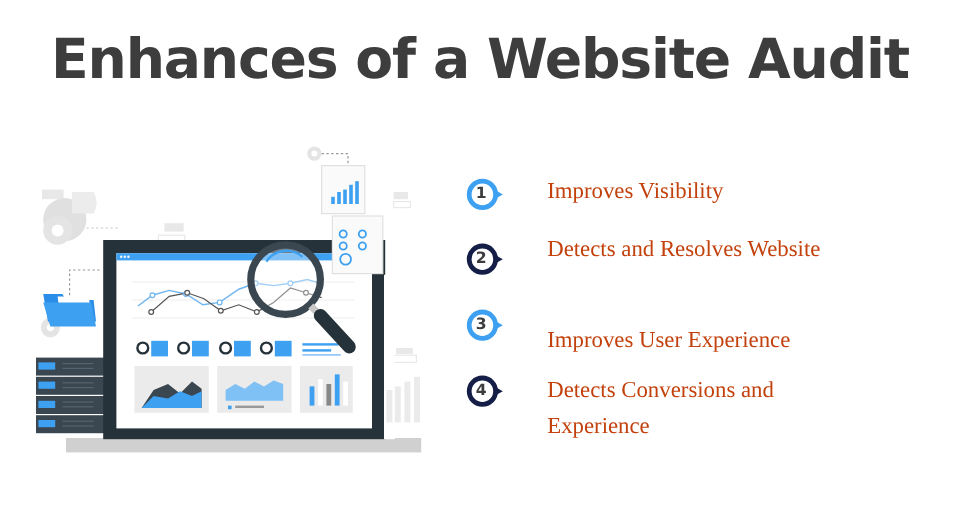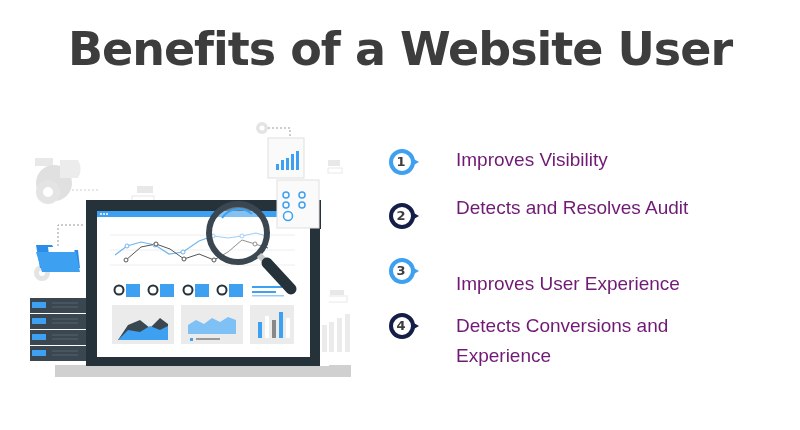--- a/index.html
+++ b/index.html
@@ -4,26 +4,26 @@
 <style>
   html,body{margin:0;padding:0;background:#fff;}
   body{width:800px;height:430px;position:relative;overflow:hidden;font-family:"Liberation Sans","DejaVu Sans",sans-serif;}
   .title{position:absolute;left:0;top:22px;width:800px;text-align:center;font-family:"DejaVu Sans",sans-serif;font-weight:bold;font-size:46px;letter-spacing:-1px;color:#3d3d3d;margin:0;}
   .illus{position:absolute;left:0;top:0;width:800px;height:430px;}
   .list{position:absolute;left:388px;top:0;width:400px;}
   .item{position:absolute;left:0;display:flex;align-items:flex-start;}
   .badge{position:relative;width:30px;height:30px;}
   .badge svg{position:absolute;left:0;top:0;}
   .badge .num{position:absolute;left:0;top:0;width:26px;height:30px;line-height:30px;text-align:center;font-family:"DejaVu Sans",sans-serif;font-weight:bold;font-size:13px;color:#3d3d3d;}
-  .label{position:absolute;left:68px;font-family:Liberation Sans, sans-serif;font-size:19px;color:#701a75;line-height:30px;white-space:nowrap;}
+  .label{position:absolute;left:68px;font-family:Liberation Serif, serif;font-size:19px;color:#c2410c;line-height:30px;white-space:nowrap;}
 </style>
 </head>
 <body>
 
-<h1 class="title">Benefits of a Website User</h1>
+<h1 class="title">Enhances of a Website Audit</h1>
 
 <svg class="illus" viewBox="0 0 800 430" xmlns="http://www.w3.org/2000/svg">
 
   <g fill="#e8e8e8">
     <rect x="35" y="158" width="18" height="8"></rect>
     <rect x="137" y="186" width="16" height="7"></rect>
     <rect x="132" y="196" width="22" height="6" fill="none" stroke="#e8e8e8"></rect>
     <rect x="328" y="160" width="12" height="6"></rect>
     <rect x="328" y="168" width="14" height="5" fill="none" stroke="#e8e8e8"></rect>
     <rect x="330" y="290" width="14" height="5"></rect>
@@ -199,21 +199,21 @@
   </div>
 
   <div class="item" style="top:201px;">
     <div class="badge">
       <svg width="36" height="30" viewBox="0 0 36 30">
           <circle cx="14" cy="15" r="11" fill="#fff" stroke="#141e46" stroke-width="4"></circle>
           <path d="M24 11 L31 15 L24 19 Z" fill="#141e46"></path>
         </svg>
       <span class="num">2</span>
     </div>
-    <span class="label" style="top:-8px;">Detects and Resolves Audit</span>
+    <span class="label" style="top:-8px;">Detects and Resolves Website</span>
   </div>
 
   <div class="item" style="top:256px;">
     <div class="badge">
       <svg width="36" height="30" viewBox="0 0 36 30">
           <circle cx="14" cy="15" r="11" fill="#fff" stroke="#3ea0f0" stroke-width="4"></circle>
           <path d="M24 11 L31 15 L24 19 Z" fill="#3ea0f0"></path>
         </svg>
       <span class="num">3</span>
     </div>

